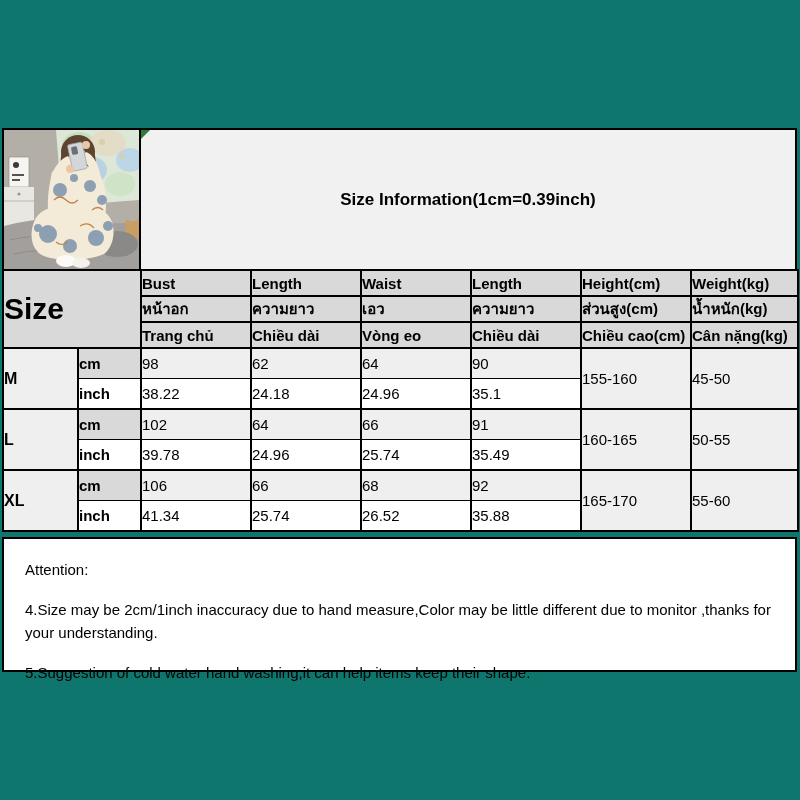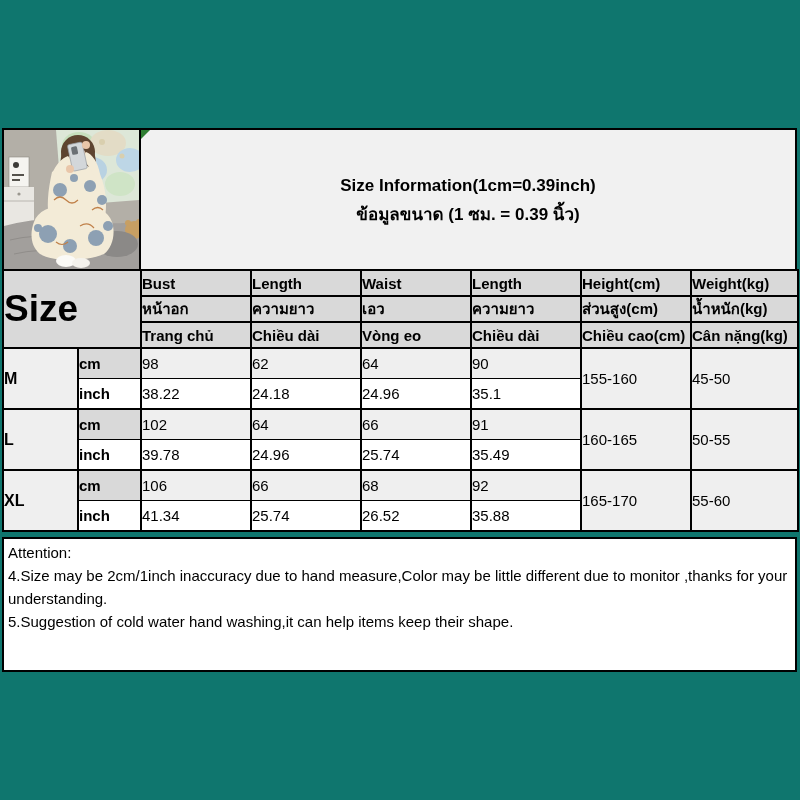--- a/index.html
+++ b/index.html
@@ -33,37 +33,37 @@
   
   .size-table {
     position: absolute; left: 2px; top: 269px; width: 795px;
     border-collapse: collapse; table-layout: fixed;
   }
   .size-table td {
     border: 2px solid #000; text-align: left; vertical-align: middle;
     font-size: 15px; padding: 0; overflow: hidden; white-space: nowrap;
   }
   tr.hdr td { background: #d9d9d9; font-weight: bold; height: 24px; }
-  td.size-cell { background: #d9d9d9; font-weight: bold; font-size: 37px; }
+  td.size-cell { background: #d9d9d9; font-weight: bold; font-size: 30px; }
   td.row-label { background: #d9d9d9; font-weight: bold; font-size: 16px; }
   tr.cm-row td { height: 29px; background: #efefef; }
   tr.cm-row td.unit { background: #d9d9d9; font-weight: bold; }
   tr.inch-row td { height: 29px; background: #ffffff; }
   tr.inch-row td.unit { background: #ffffff; font-weight: bold; }
   td.span-cell { background: #efefef; }
   tr.cm-row td.thin-b { border-bottom-width: 1px; }
   tr.inch-row td.thin-t { border-top-width: 1px; }
 
   
   .attention {
     position: absolute; left: 2px; top: 537px; width: 795px; height: 135px;
     border: 2px solid #000; box-sizing: border-box; background: #ffffff;
     padding: 2px 4px; font-size: 15px; line-height: 23px;
   }
-  .attention p { margin: 0; }
+  .attention p { margin: 17px; }
 </style>
 </head>
 <body>
 
 <div class="page">
 
   <div class="photo">
     <svg viewBox="0 0 135 139" preserveAspectRatio="none">
       <rect x="0" y="0" width="135" height="139" fill="#b3afa7"></rect>
 
@@ -127,21 +127,20 @@
       <path d="M52,112 q6,5 12,0" stroke="#c08049" stroke-width="1.2" fill="none"></path>
       <path d="M88,80 q6,-5 11,0" stroke="#c08049" stroke-width="1.2" fill="none"></path>
 
       <ellipse cx="62" cy="131" rx="10" ry="6" fill="#fbfaf6"></ellipse>
       <ellipse cx="77" cy="133" rx="9" ry="5" fill="#f4f2ec"></ellipse>
     </svg>
   </div>
 
   <div class="title-block">
     <div class="title-line">Size Information(1cm=0.39inch)</div>
-    <div class="title-line">ข้อมูลขนาด (1 ซม. = 0.39 นิ้ว)</div>
   </div>
   <div class="corner-triangle"></div>
 
   <table class="size-table">
     <colgroup>
       <col style="width:75px">
         <col style="width:63px">
       <col style="width:110px">
         <col style="width:110px">
         <col style="width:110px">

